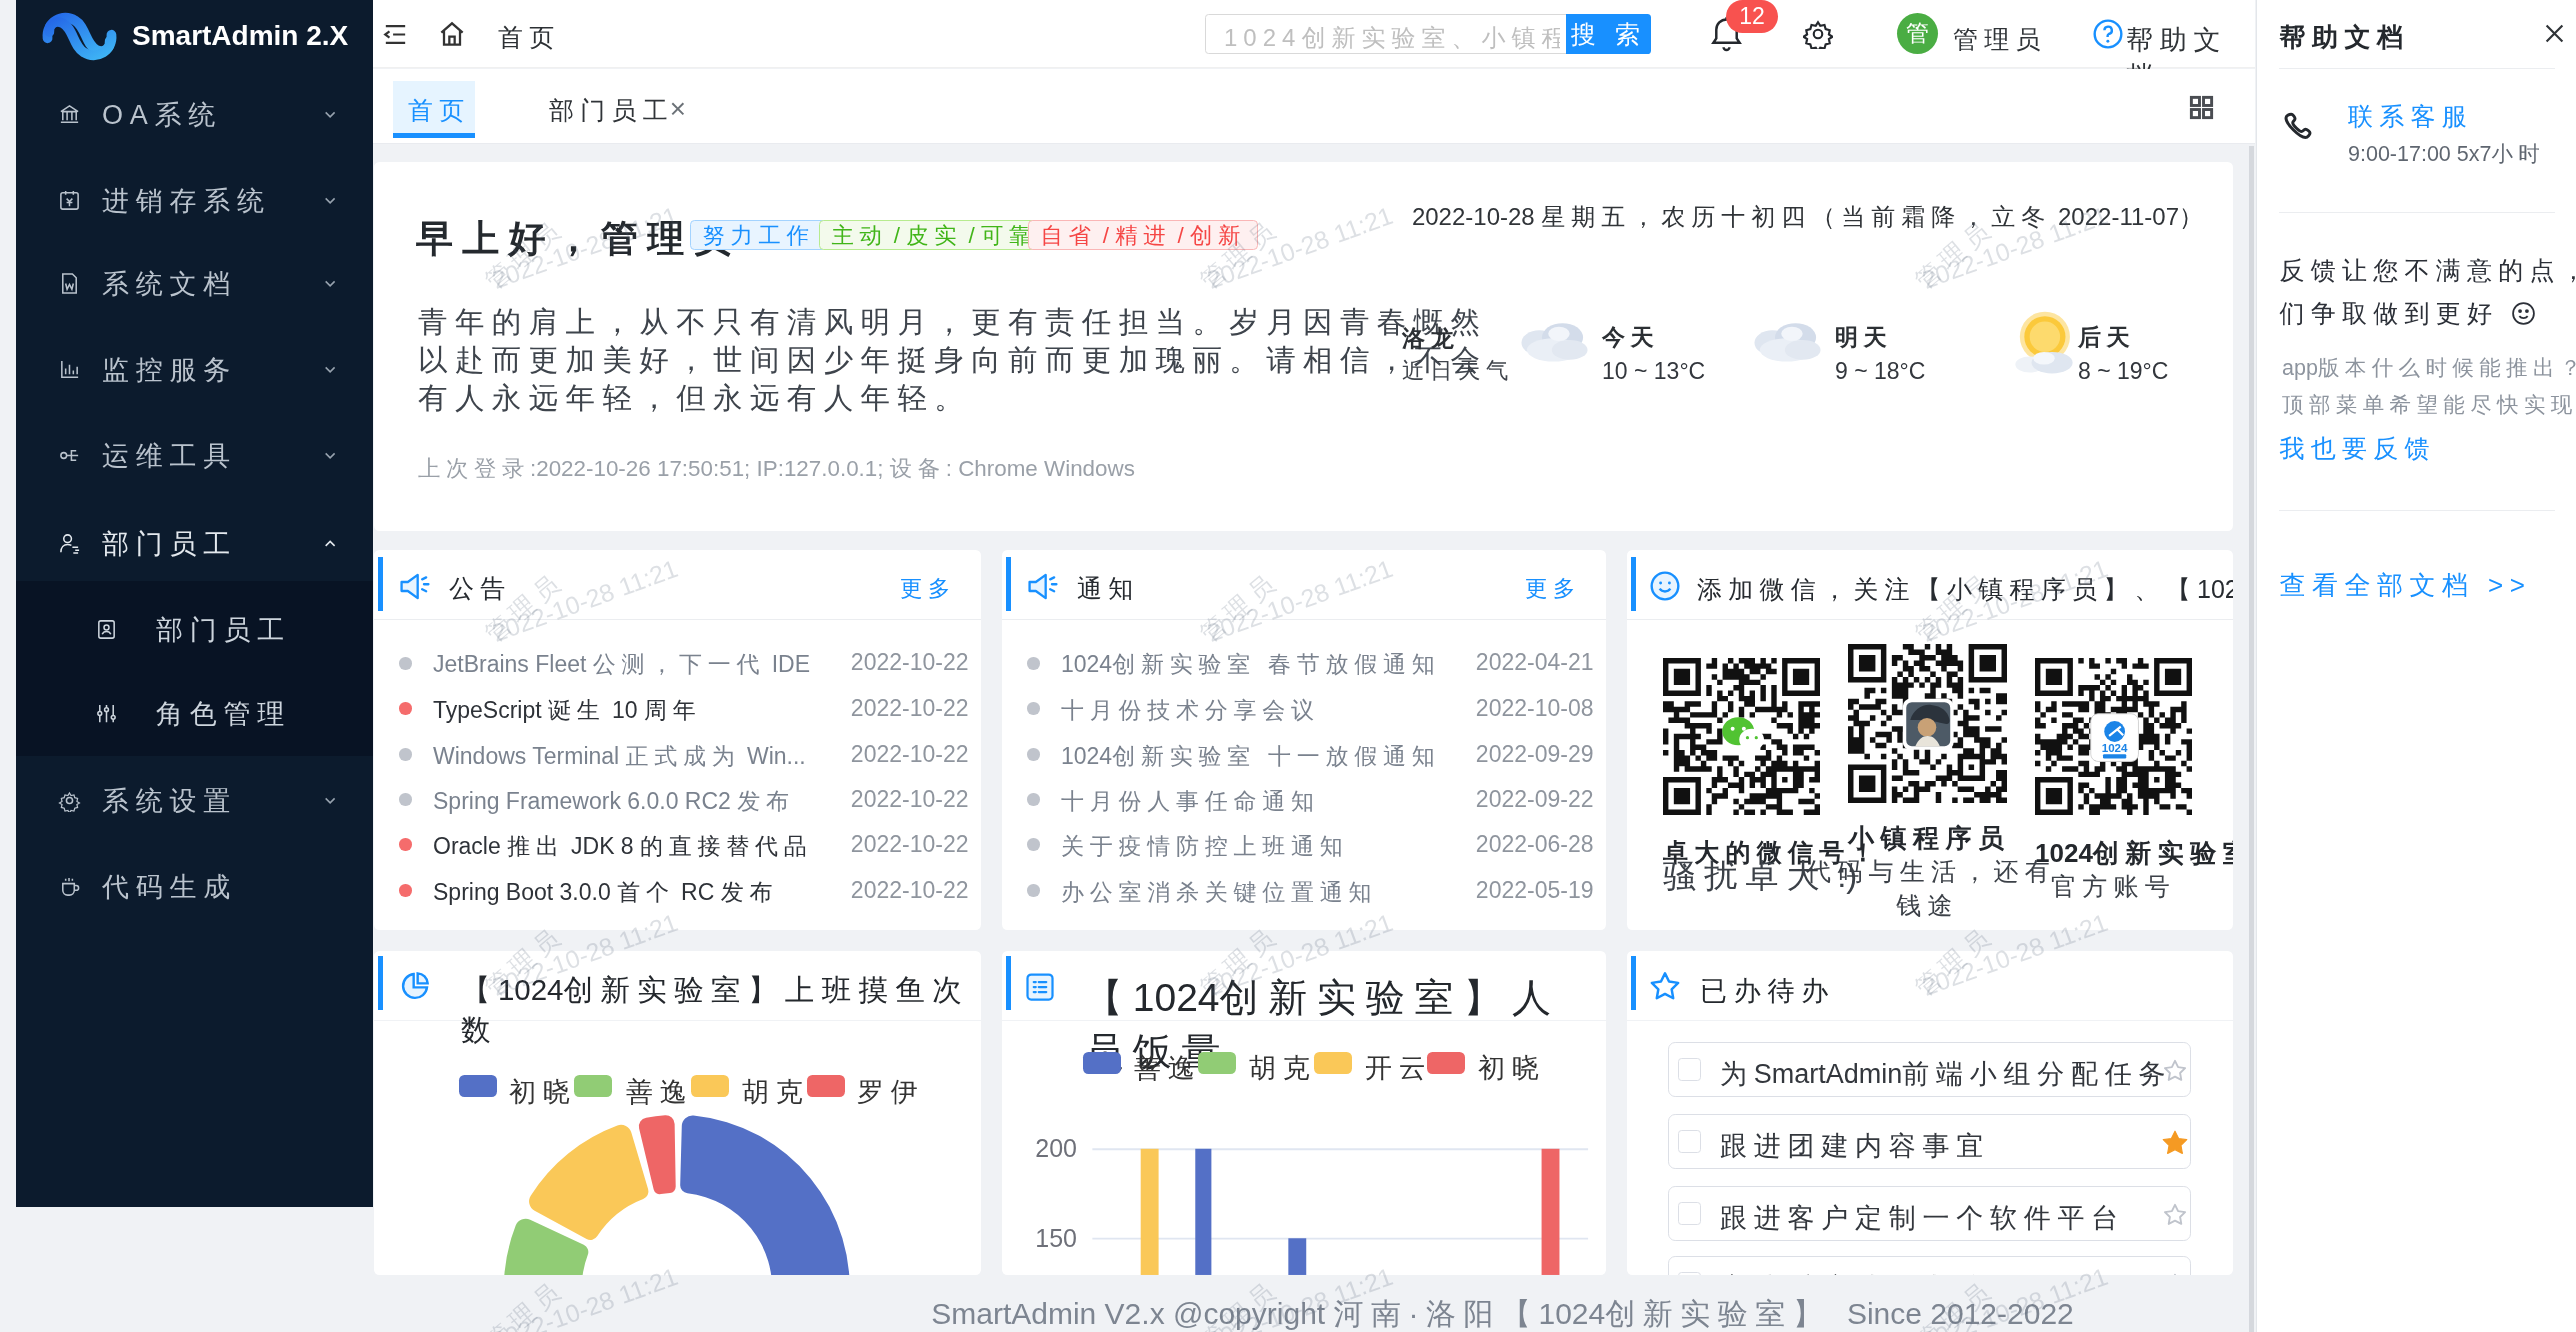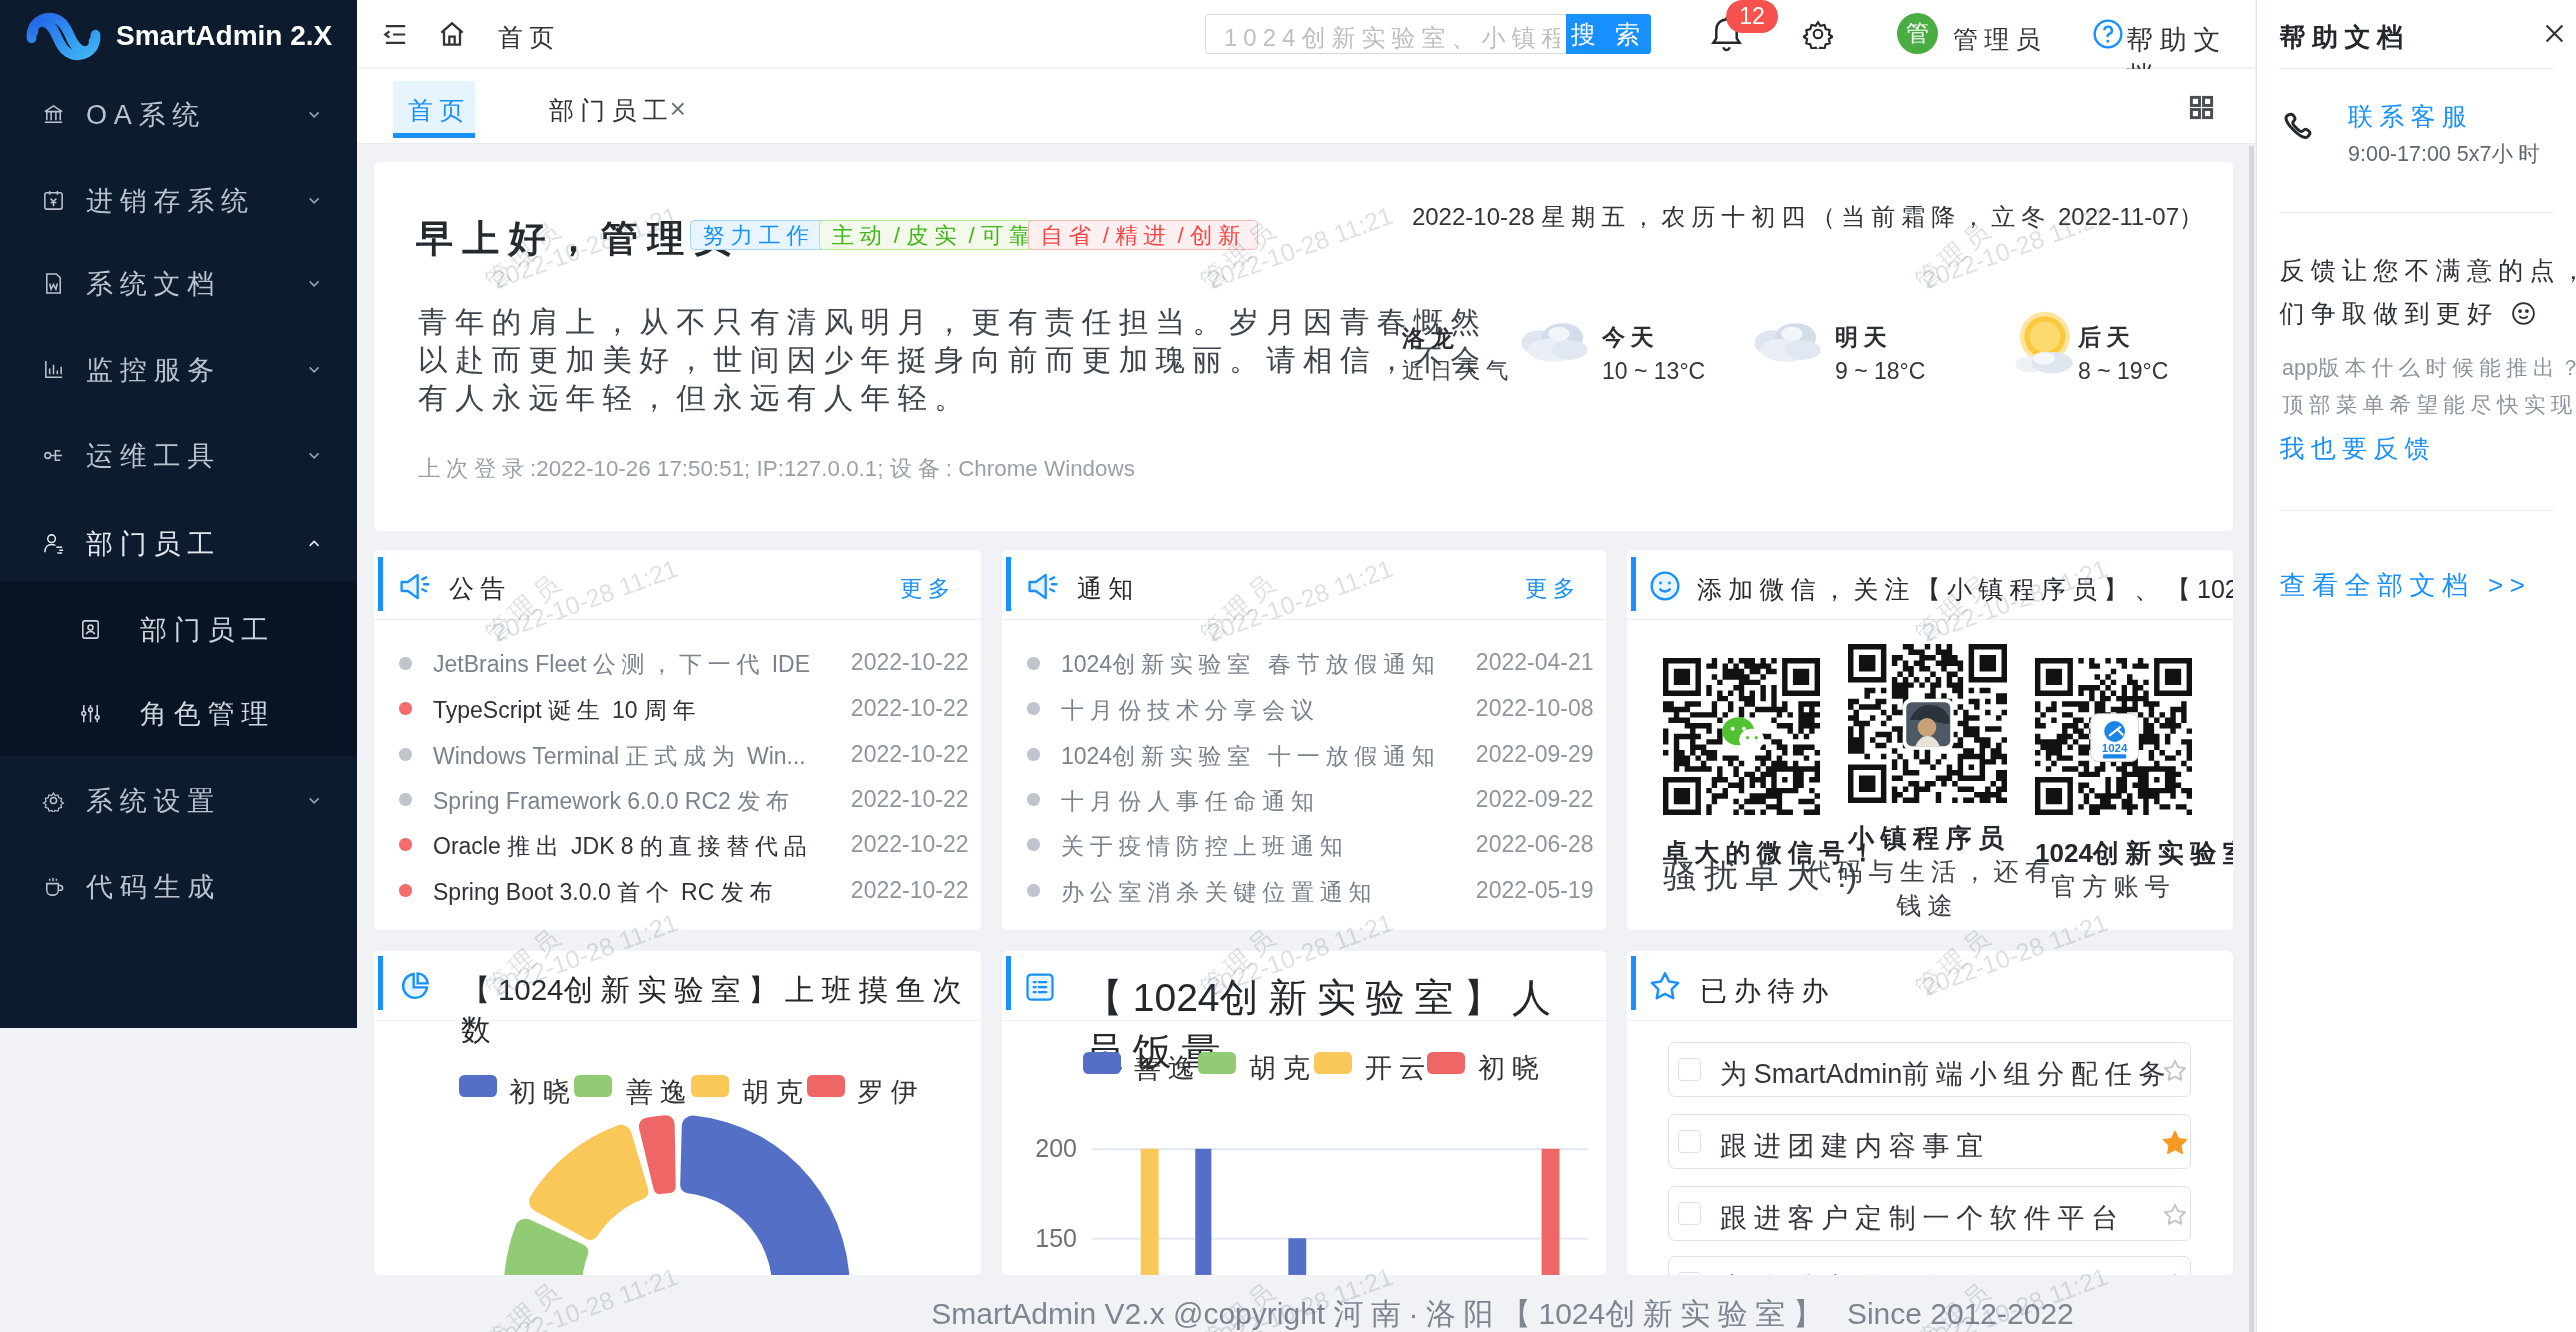--- a/index.html
+++ b/index.html
@@ -1,20 +1,20 @@
 <!DOCTYPE html>
 <html style="font-size:14.3px"><head>
 <meta charset="utf-8">
 <style>
 *{margin:0;padding:0;box-sizing:border-box}
 html,body{width:2576px;height:1333px;font-family:"Liberation Sans",sans-serif;background:#f0f2f5;overflow:hidden;position:relative}
 .k{font-style:normal;letter-spacing:.25em}
 .abs{position:absolute}
 
-#side{position:absolute;left:0;top:0;width:357px;height:1028px;background:#0c1b2d;z-index:5}
+#side{position:absolute;left:16px;top:0;width:357px;height:1207px;background:#0c1b2d;z-index:5}
 #side .item{position:absolute;left:0;width:357px;height:57px;display:flex;align-items:center;color:#bac3cd;font-size:27px}
 #side .item .ic{position:absolute;left:42px;width:23px;height:23px}
 #side .item .tx{position:absolute;left:86px}
 #side .item .ar{position:absolute;right:36px;width:14.3px;height:14.3px}
 #sub{position:absolute;left:0;top:581px;width:357px;height:175px;background:#081324}
 
 #hdr{position:absolute;left:357px;top:0;width:1898px;height:68px;background:#fff;border-bottom:0.9px solid #f0f0f0;z-index:4}
 #tabs{position:absolute;left:357px;top:69px;width:1898px;height:75px;background:#fff;border-bottom:0.9px solid #e9ebef;z-index:4}
 
 #help{position:absolute;left:2256px;top:0;width:320px;height:1333px;background:#fff;border-left:0.9px solid #e3e6ea;z-index:6}

